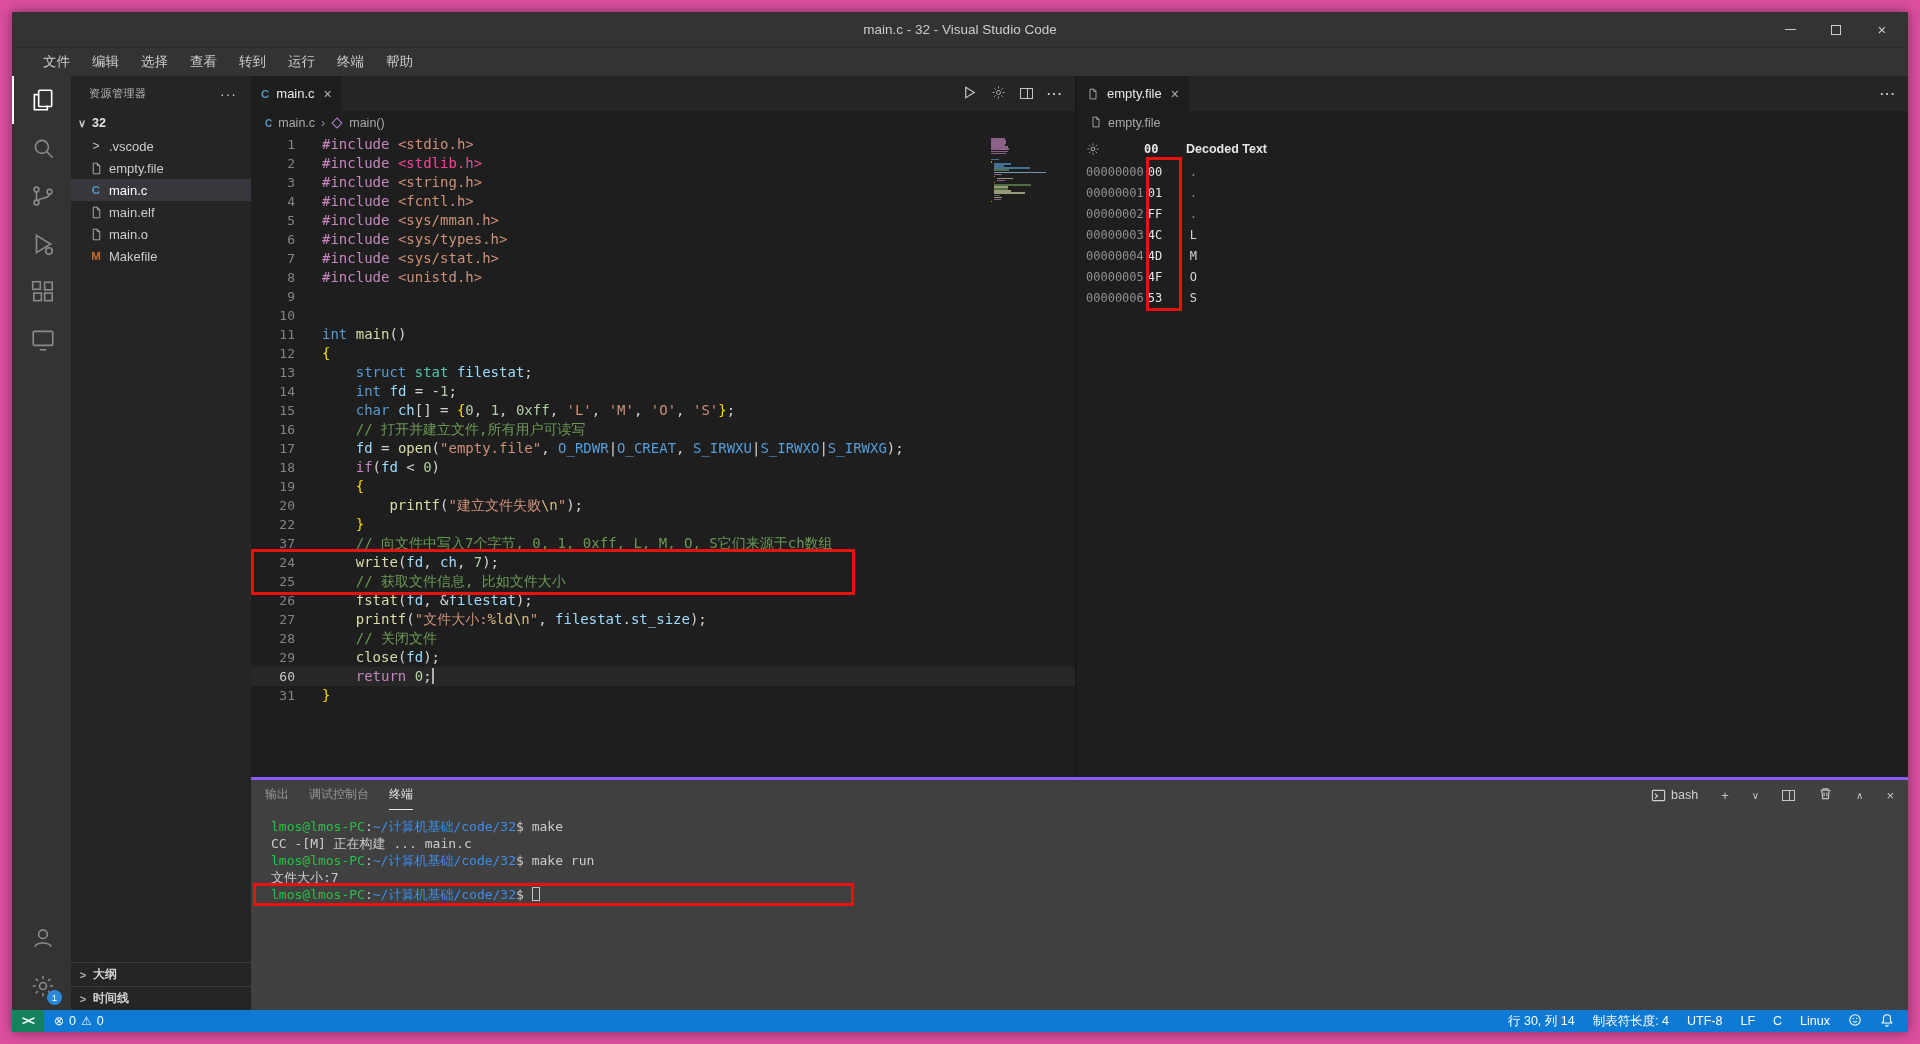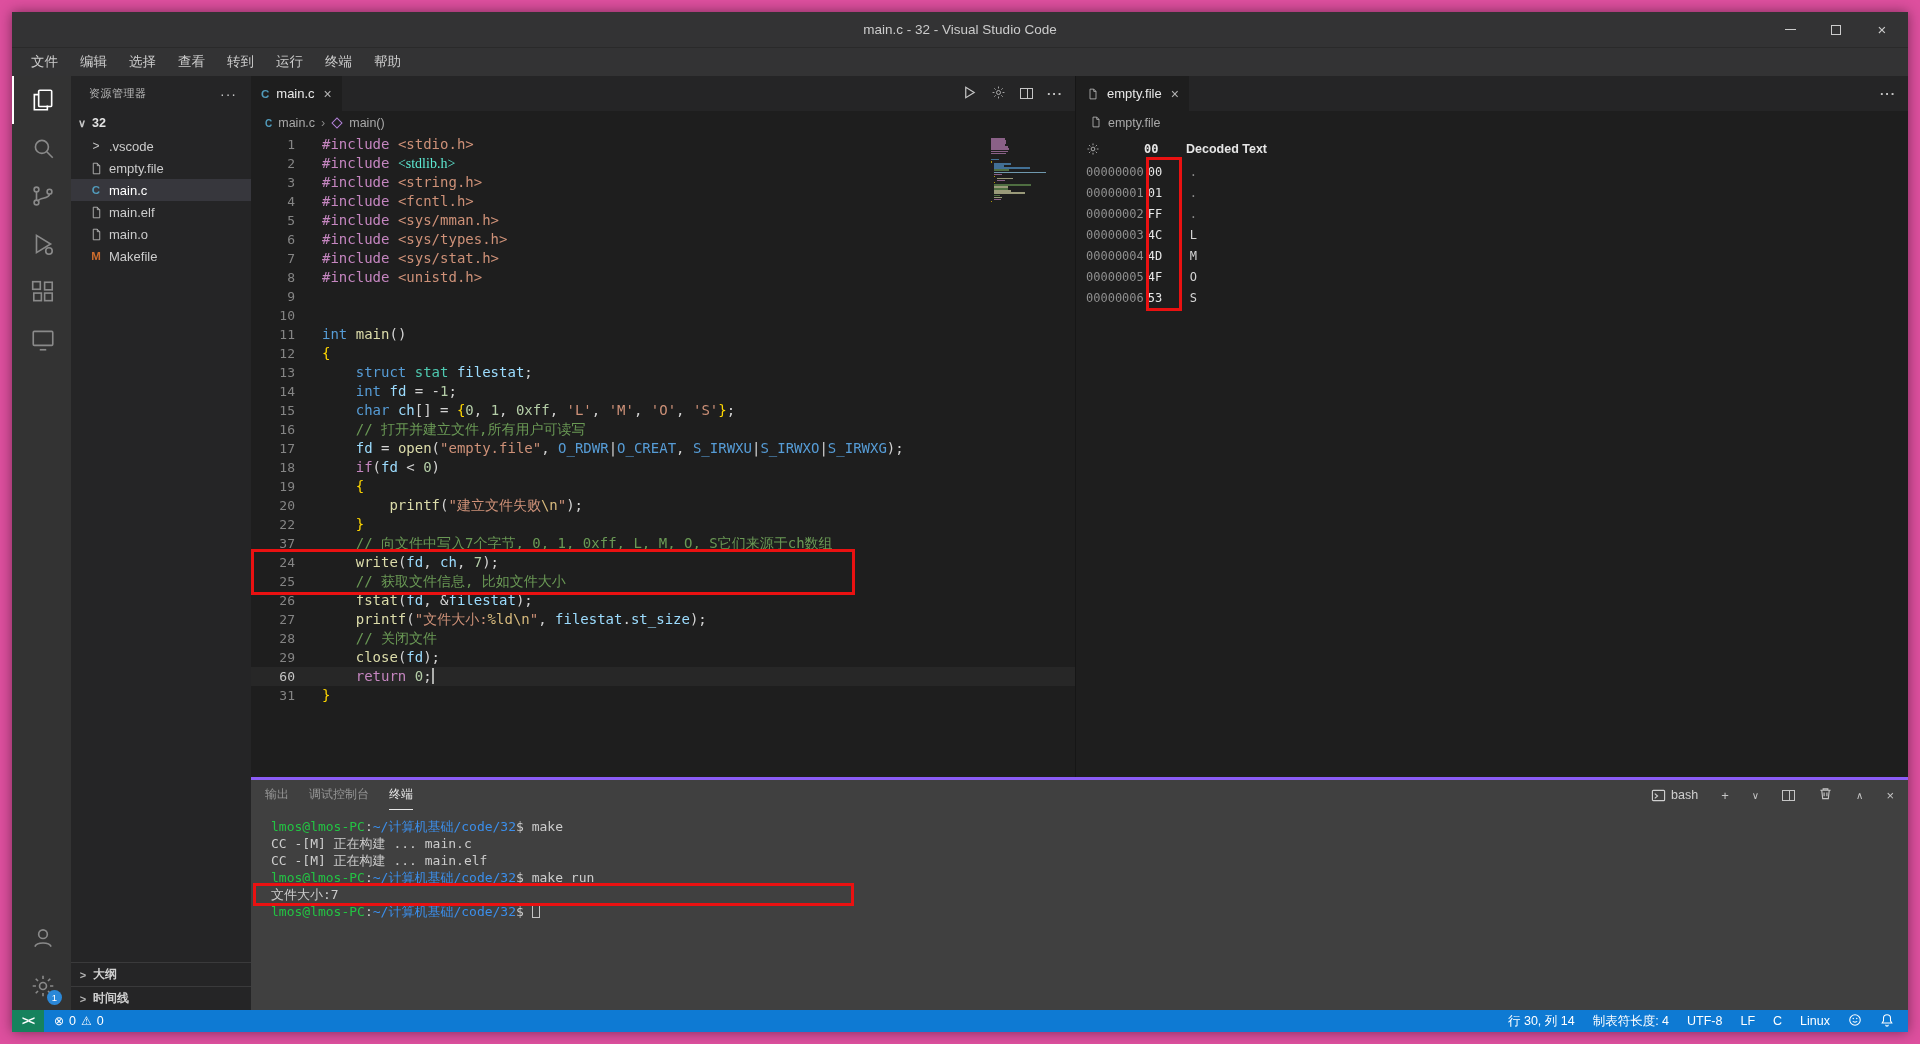--- a/index.html
+++ b/index.html
@@ -7,21 +7,21 @@
 body{background:#dd4f9e;font-family:"Liberation Sans",sans-serif;-webkit-font-smoothing:antialiased}
 .window{position:absolute;left:12px;top:12px;width:1896px;height:1020px;background:#1e1e1e;display:flex;flex-direction:column;overflow:hidden;box-shadow:0 0 12px rgba(0,0,0,.45)}
 
 .titlebar{flex:0 0 36px;background:#333334;display:flex;align-items:center;position:relative;color:#cccccc;font-size:13.5px;border-bottom:1px solid #2a2a2a}
 .titlebar .title{position:absolute;left:0;right:0;text-align:center;pointer-events:none}
 .win-controls{margin-left:auto;display:flex;align-items:center;gap:30px;padding-right:18px;z-index:2}
 .wc{color:#cccccc;font-size:15px;line-height:1;cursor:default;display:flex;align-items:center;justify-content:center;width:16px;height:16px}
 .wc .minline{display:block;width:11px;height:1.5px;background:#cccccc}
 .wc .maxbox{display:block;width:10px;height:10px;border:1.5px solid #cccccc}
 
-.menubar{flex:0 0 28px;background:#333334;display:flex;align-items:center;color:#cccccc;font-size:13.5px;padding-left:8px}
+.menubar{flex:0 0 28px;background:#333334;display:flex;align-items:center;color:#cccccc;font-size:13.5px;padding-left:20px}
 .menu-item{padding:0 11px;height:100%;display:flex;align-items:center}
 
 .main{flex:1;display:flex;min-height:0}
 .activitybar{flex:0 0 59px;background:#333333;display:flex;flex-direction:column;align-items:stretch}
 .act-item{height:48px;display:flex;align-items:center;justify-content:center;color:#8a8a8a;position:relative;border-left:2px solid transparent}
 .act-item.active{color:#ffffff;border-left:2px solid #ffffff}
 .act-item svg{width:26px;height:26px;fill:none;stroke:currentColor;stroke-width:1.5}
 .act-spacer{flex:1}
 .act-badge{position:absolute;right:9px;bottom:5px;width:15px;height:15px;border-radius:50%;background:#2b88d8;color:#fff;font-size:9.5px;display:flex;align-items:center;justify-content:center}
 
@@ -275,21 +275,21 @@
           <div class="breadcrumb">
             <span class="c-icon bc-cicon">C</span>
             <span>main.c</span>
             <span class="sep">›</span>
             <span class="method-ico"></span>
             <span>main()</span>
           </div>
           <div class="code-area">
             <div id="codelines">
                 <div class="code-line"><div class="gutter">1</div><div class="code-text"><span style="color: rgb(197, 134, 192);">#include</span><span style="color: rgb(212, 212, 212);"> </span><span style="color: rgb(206, 145, 120);">&lt;stdio.h&gt;</span></div></div>
-                <div class="code-line"><div class="gutter">2</div><div class="code-text"><span style="color: rgb(197, 134, 192);">#include</span><span style="color: rgb(212, 212, 212);"> </span><span style="color: #5eead4; font-family: Liberation Serif, serif;">&lt;stdlib.h&gt;</span></div></div>
+                <div class="code-line"><div class="gutter">2</div><div class="code-text"><span style="color: rgb(197, 134, 192);">#include</span><span style="color: rgb(212, 212, 212);"> </span><span style="color: #ec4899;">&lt;stdlib.h&gt;</span></div></div>
                 <div class="code-line"><div class="gutter">3</div><div class="code-text"><span style="color: rgb(197, 134, 192);">#include</span><span style="color: rgb(212, 212, 212);"> </span><span style="color: rgb(206, 145, 120);">&lt;string.h&gt;</span></div></div>
                 <div class="code-line"><div class="gutter">4</div><div class="code-text"><span style="color: rgb(197, 134, 192);">#include</span><span style="color: rgb(212, 212, 212);"> </span><span style="color: rgb(206, 145, 120);">&lt;fcntl.h&gt;</span></div></div>
                 <div class="code-line"><div class="gutter">5</div><div class="code-text"><span style="color: rgb(197, 134, 192);">#include</span><span style="color: rgb(212, 212, 212);"> </span><span style="color: rgb(206, 145, 120);">&lt;sys/mman.h&gt;</span></div></div>
                 <div class="code-line"><div class="gutter">6</div><div class="code-text"><span style="color: rgb(197, 134, 192);">#include</span><span style="color: rgb(212, 212, 212);"> </span><span style="color: rgb(206, 145, 120);">&lt;sys/types.h&gt;</span></div></div>
                 <div class="code-line"><div class="gutter">7</div><div class="code-text"><span style="color: rgb(197, 134, 192);">#include</span><span style="color: rgb(212, 212, 212);"> </span><span style="color: rgb(206, 145, 120);">&lt;sys/stat.h&gt;</span></div></div>
                 <div class="code-line"><div class="gutter">8</div><div class="code-text"><span style="color: rgb(197, 134, 192);">#include</span><span style="color: rgb(212, 212, 212);"> </span><span style="color: rgb(206, 145, 120); margin-top: 33px;">&lt;unistd.h&gt;</span></div></div>
                 <div class="code-line"><div class="gutter">9</div><div class="code-text"></div></div>
                 <div class="code-line"><div class="gutter">10</div><div class="code-text"></div></div>
                 <div class="code-line"><div class="gutter">11</div><div class="code-text"><span style="color: rgb(86, 156, 214);">int</span><span style="color: rgb(212, 212, 212);"> </span><span style="color: rgb(220, 220, 170);">main</span><span style="color: rgb(212, 212, 212);">()</span></div></div>
                 <div class="code-line"><div class="gutter">12</div><div class="code-text"><span style="color: rgb(255, 215, 0);">{</span></div></div>
@@ -447,21 +447,20 @@
                   <path d="M2.5 4.5h11M5.5 4.5V3h5v1.5M4 4.5l1 9h6l1-9M6.5 7v4M9.5 7v4"></path>
                 </svg></span>
             <span style="font-size:10px">∧</span>
             <span>×</span>
           </div>
         </div>
         <div class="terminal">
           <div id="termlines">
               <div class="term-line"><span style="color: rgb(35, 195, 67);">lmos@lmos-PC</span><span style="color: rgb(204, 204, 204);">:</span><span style="color: rgb(59, 142, 234);">~/计算机基础/code/32</span><span style="color: rgb(204, 204, 204);">$ make</span></div>
               <div class="term-line"><span style="color: rgb(204, 204, 204);">CC -[M] 正在构建 ... main.c</span></div>
-              <div class="term-line"><span style="color: rgb(204, 204, 204);">CC -[M] 正在构建 ... main.elf</span></div>
               <div class="term-line"><span style="color: rgb(35, 195, 67);">lmos@lmos-PC</span><span style="color: rgb(204, 204, 204);">:</span><span style="color: rgb(59, 142, 234);">~/计算机基础/code/32</span><span style="color: rgb(204, 204, 204);">$ make run</span></div>
               <div class="term-line"><span style="color: rgb(204, 204, 204);">文件大小:7</span></div>
               <div class="term-line"><span style="color: rgb(35, 195, 67);">lmos@lmos-PC</span><span style="color: rgb(204, 204, 204);">:</span><span style="color: rgb(59, 142, 234);">~/计算机基础/code/32</span><span style="color: rgb(204, 204, 204);">$ </span><span class="term-cursor"></span></div>
             </div>
           <div class="annotation" id="rect3" style="left: 2px; top: 73px; width: 601px; height: 23px; border-color: rgb(234, 17, 17);"></div>
         </div>
       </div>
     </div>
   </div>
 

